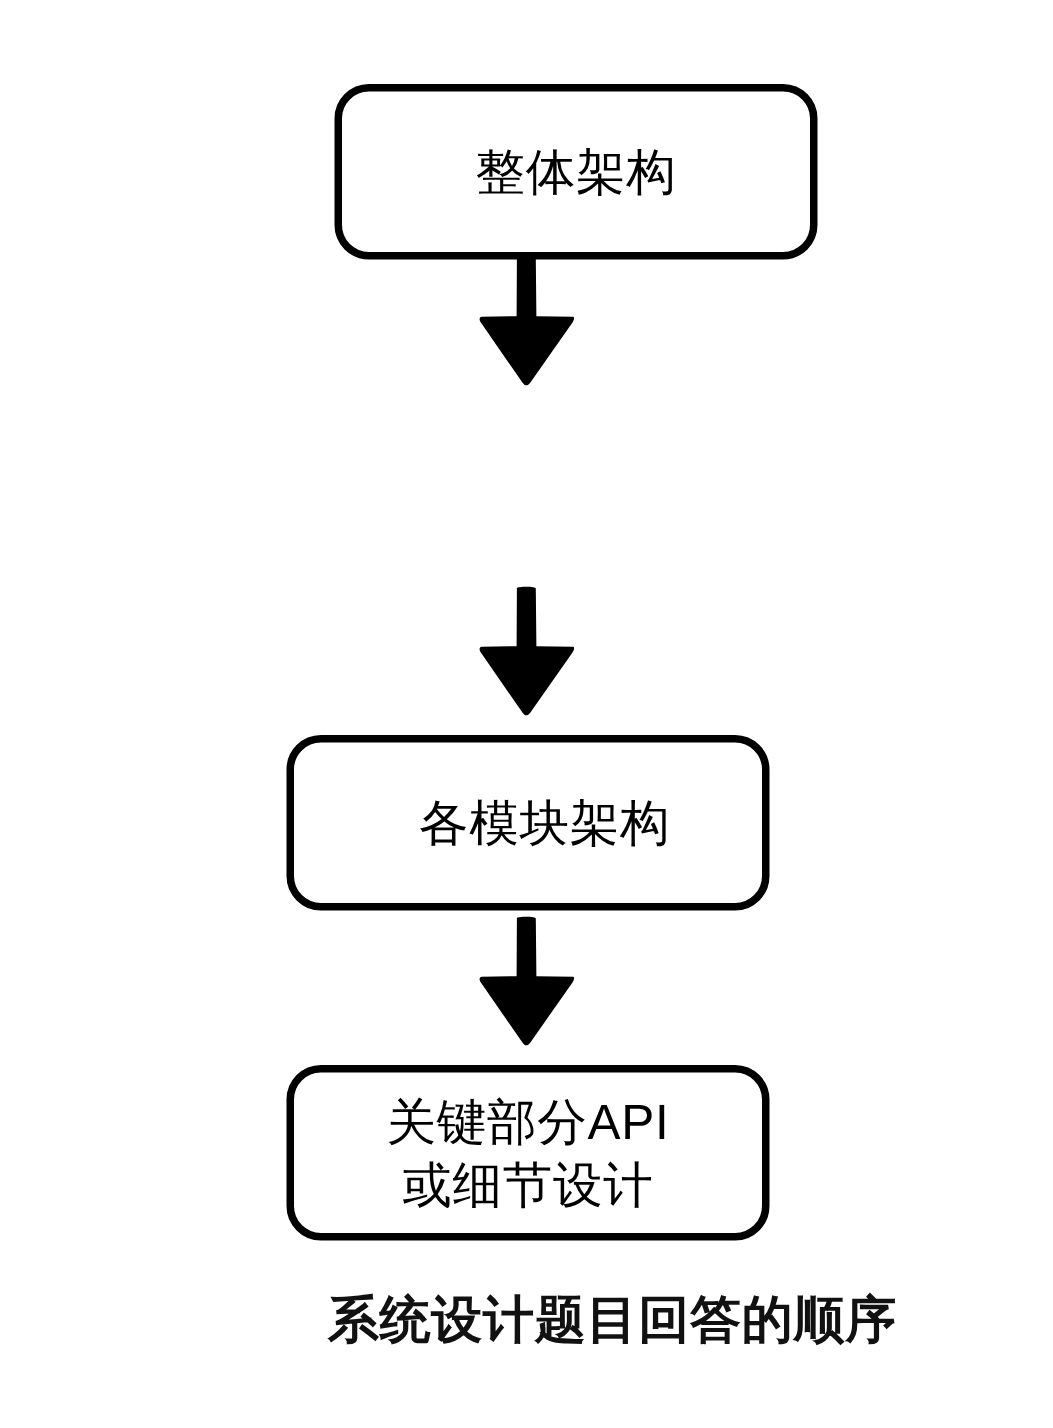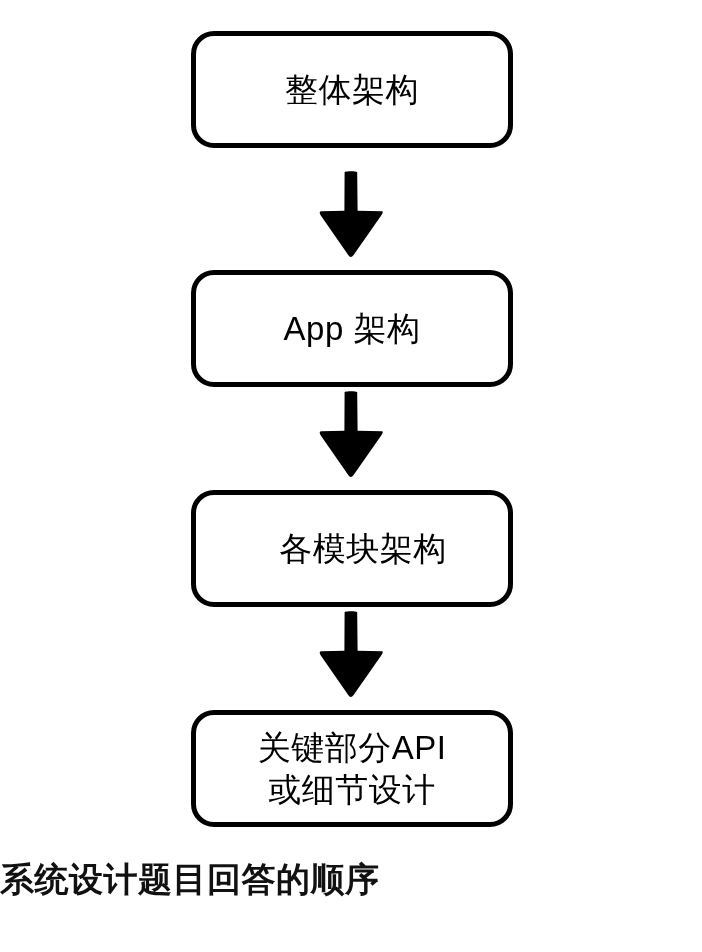--- a/index.html
+++ b/index.html
@@ -38,21 +38,21 @@
     text-align: center;
   }
   .node-label {
     font-size: 33px;
     line-height: 1.26;
     font-weight: 400;
     letter-spacing: 0.5px;
     color: #000000;
     white-space: pre-line;
   }
-  .node-1 { top: 31px; }
+  .node-1 { top: 56px; margin-left: 32px; }
   .node-2 { top: 270px; }
   .node-3 { top: 490px; padding-left: 22px; }
   .node-4 { top: 710px; }
 
   
   .arrow {
     position: absolute;
     left: 319px;
     width: 64px;
     height: 88px;
@@ -61,21 +61,21 @@
   .arrow-1 { top: 170px; }
   .arrow-2 { top: 390px; }
   .arrow-3 { top: 610px; }
 
   
   #caption {
     position: absolute;
     left: 0;
     top: 857px;
     width: 598px;
-    text-align: left;
+    text-align: right;
     font-size: 34px;
     font-weight: 700;
     letter-spacing: 0.5px;
     color: #111111;
   }
 </style>
 </head>
 <body>
 
 <div id="canvas">
@@ -83,23 +83,20 @@
   <div class="node node-1">
     <span class="node-label">整体架构</span>
   </div>
 
   <div class="arrow arrow-1">
     <svg viewBox="0 0 64 88" xmlns="http://www.w3.org/2000/svg" aria-hidden="true">
       <path d="M25.6 2.2 C25.0 1.0 38.6 0.6 38.2 2.4 L38.6 40.8 L63.2 41.2 C64.4 41.6 63.4 44.0 62.2 45.6 L34.6 85.0 C32.6 87.6 31.0 87.4 29.4 85.2 L1.8 45.4 C0.4 43.4 0.2 41.4 2.2 41.2 L25.4 40.8 Z" fill="#000000"></path>
     </svg>
   </div>
 
-  <div class="node node-2">
-    <span class="node-label">App 架构</span>
-  </div>
 
   <div class="arrow arrow-2">
     <svg viewBox="0 0 64 88" xmlns="http://www.w3.org/2000/svg" aria-hidden="true">
       <path d="M25.6 2.2 C25.0 1.0 38.6 0.6 38.2 2.4 L38.6 40.8 L63.2 41.2 C64.4 41.6 63.4 44.0 62.2 45.6 L34.6 85.0 C32.6 87.6 31.0 87.4 29.4 85.2 L1.8 45.4 C0.4 43.4 0.2 41.4 2.2 41.2 L25.4 40.8 Z" fill="#000000"></path>
     </svg>
   </div>
 
   <div class="node node-3">
     <span class="node-label">各模块架构</span>
   </div>

